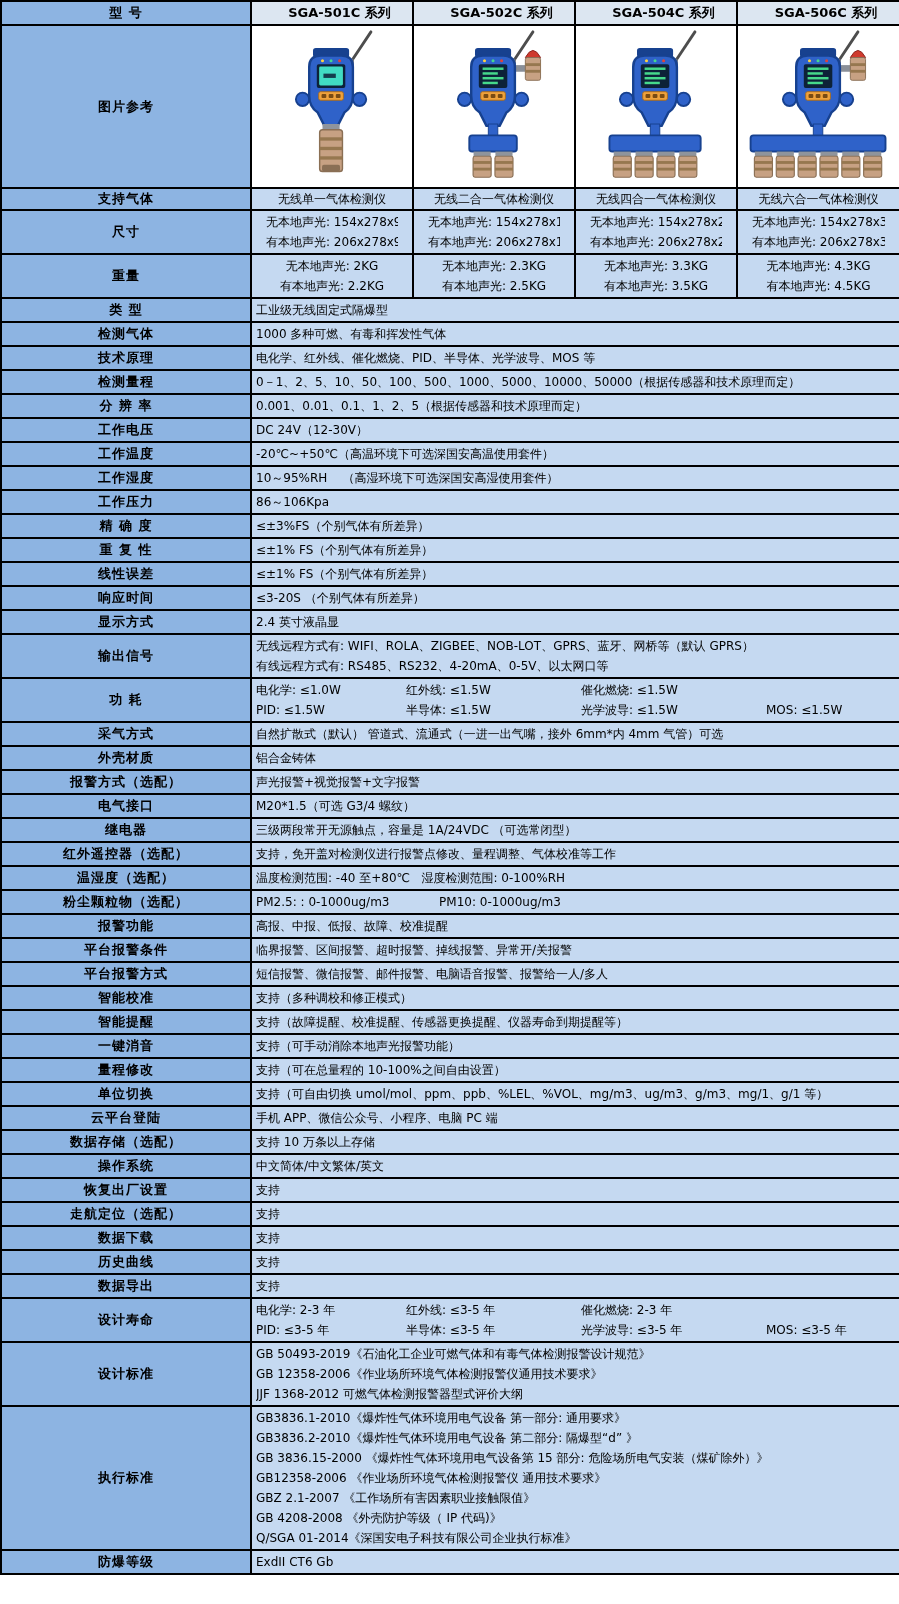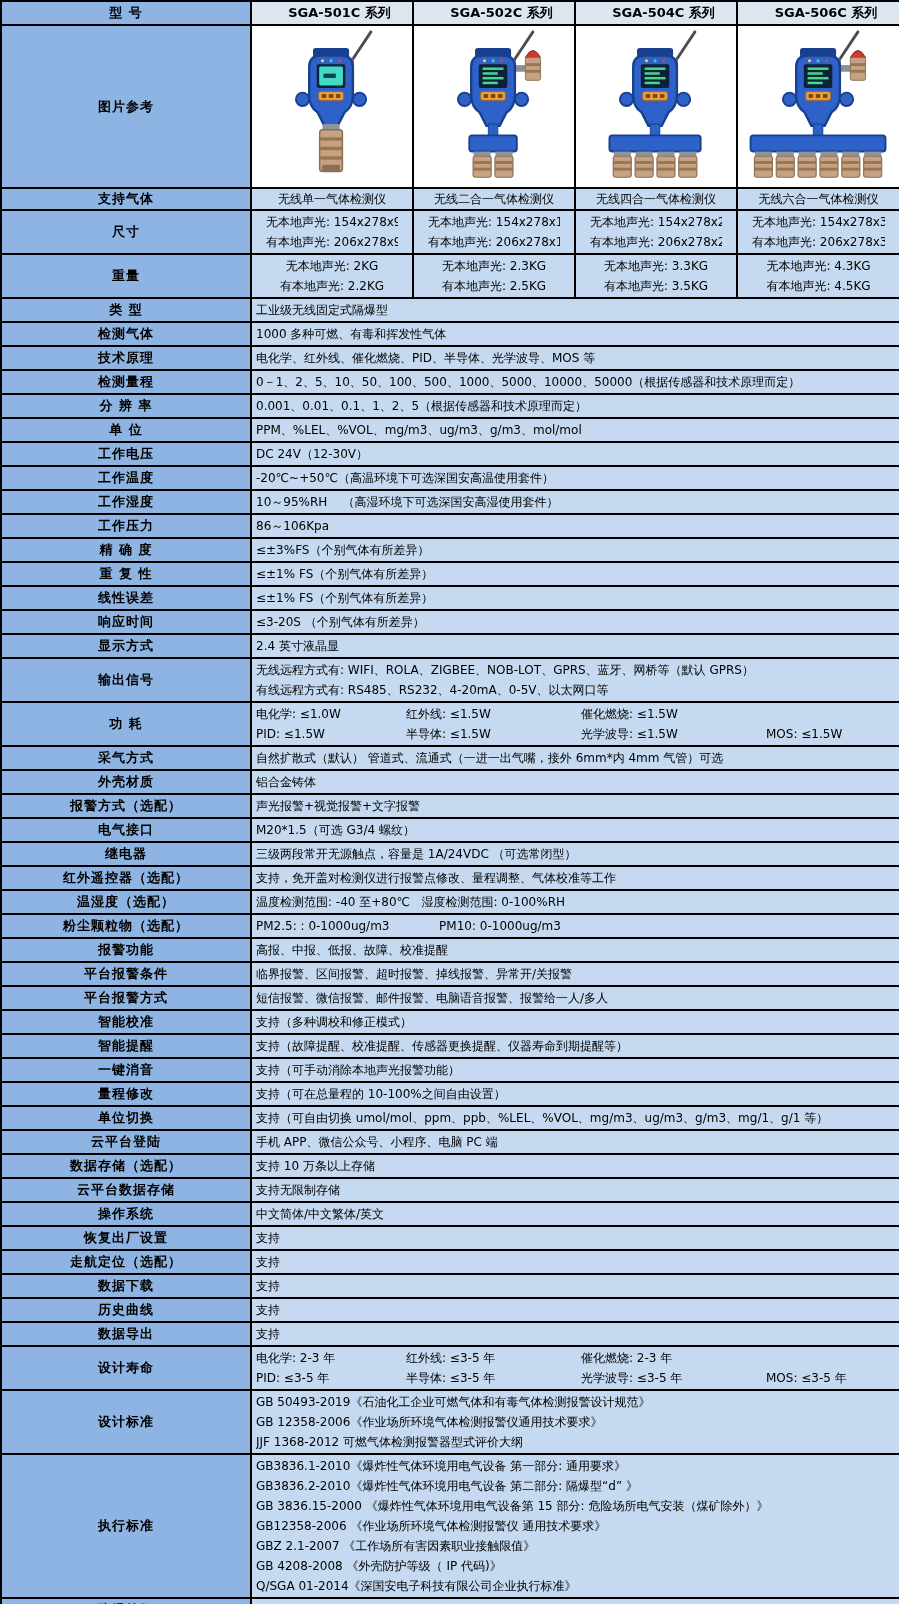--- a/index.html
+++ b/index.html
@@ -259,26 +259,20 @@
             <div class="line">0－1、2、5、10、50、100、500、1000、5000、10000、50000（根据传感器和技术原理而定）</div>
           </td>
         </tr>
         <tr>
           <td class="lbl">分 辨 率</td>
           <td class="val" colspan="4">
             <div class="line">0.001、0.01、0.1、1、2、5（根据传感器和技术原理而定）</div>
           </td>
         </tr>
         <tr>
-          <td class="lbl">单  位</td>
-          <td class="val" colspan="4">
-            <div class="line">PPM、%LEL、%VOL、mg/m3、ug/m3、g/m3、mol/mol</div>
-          </td>
-        </tr>
-        <tr>
           <td class="lbl">工作电压</td>
           <td class="val" colspan="4">
             <div class="line">DC 24V（12-30V）</div>
           </td>
         </tr>
         <tr>
           <td class="lbl">工作温度</td>
           <td class="val" colspan="4">
             <div class="line">-20℃~+50℃（高温环境下可选深国安高温使用套件）</div>
           </td>
@@ -438,26 +432,20 @@
         <tr>
           <td class="lbl">云平台登陆</td>
           <td class="val" colspan="4">
             <div class="line">手机 APP、微信公众号、小程序、电脑 PC 端</div>
           </td>
         </tr>
         <tr>
           <td class="lbl">数据存储（选配）</td>
           <td class="val" colspan="4">
             <div class="line">支持 10 万条以上存储</div>
-          </td>
-        </tr>
-        <tr>
-          <td class="lbl">云平台数据存储</td>
-          <td class="val" colspan="4">
-            <div class="line">支持无限制存储</div>
           </td>
         </tr>
         <tr>
           <td class="lbl">操作系统</td>
           <td class="val" colspan="4">
             <div class="line">中文简体/中文繁体/英文</div>
           </td>
         </tr>
         <tr>
           <td class="lbl">恢复出厂设置</td>

